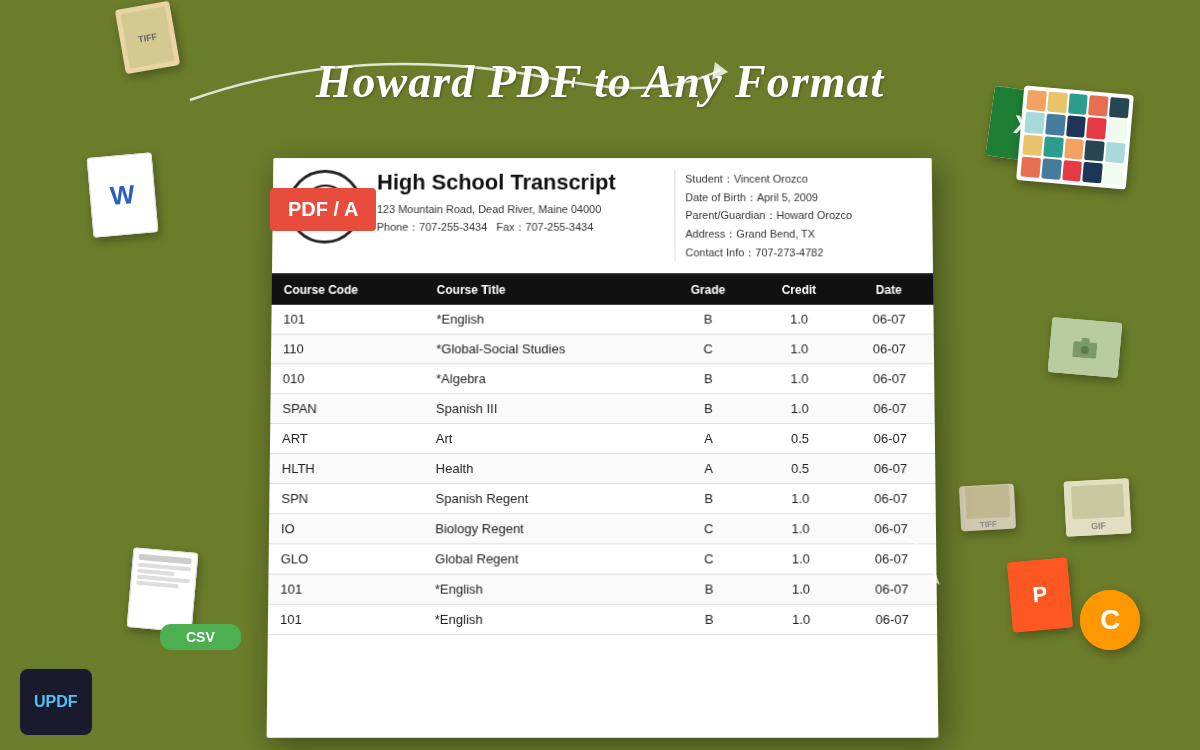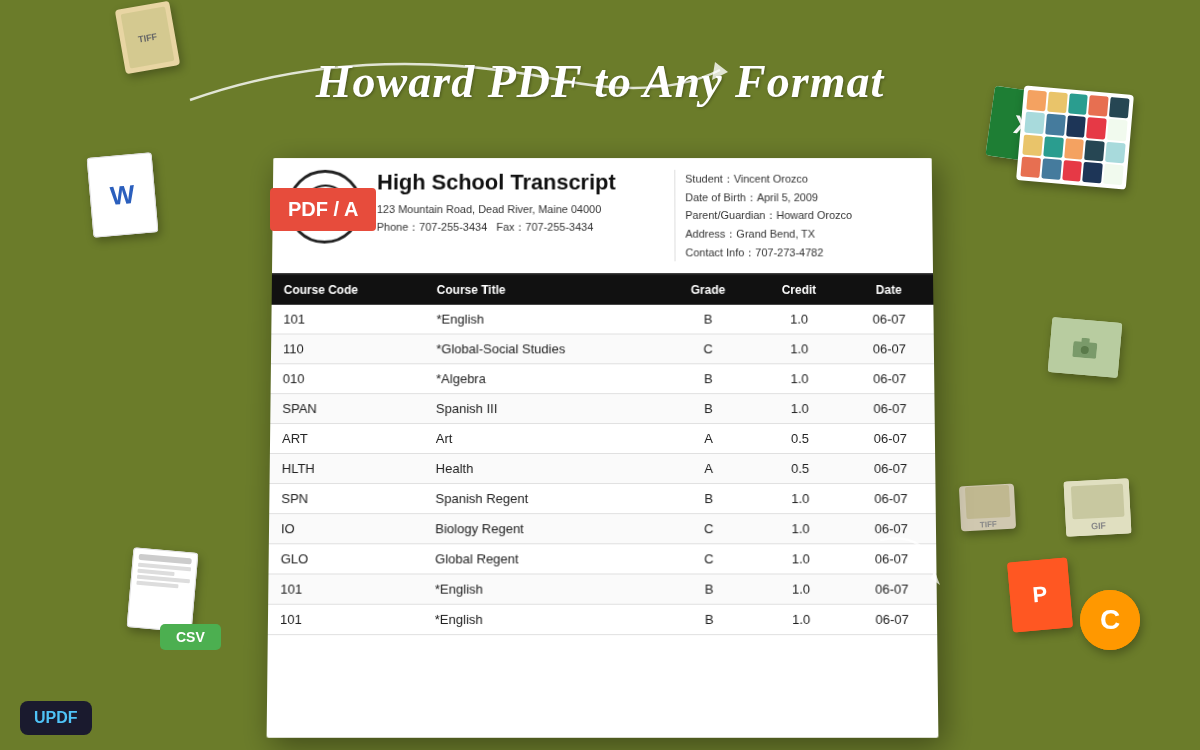--- a/index.html
+++ b/index.html
@@ -284,21 +284,21 @@
       background: #fafafa;
     }
 
     
     .updf-logo {
       position: absolute;
       bottom: 15px;
       left: 20px;
       background: #1a1a2e;
       color: white;
-      padding: 8px 14px;
+      padding: 24px 14px;
       border-radius: 8px;
       font-size: 16px;
       font-weight: bold;
     }
 
     .updf-logo span {
       color: #4fc3f7;
     }
 
     
@@ -337,21 +337,21 @@
   <div style="width:100%;height:100%;background:white;border-radius:3px;border:1px solid #ddd;padding:5px;">
     <div style="height:6px;background:#ccc;margin-bottom:3px;border-radius:2px;"></div>
     <div style="height:4px;background:#ddd;margin-bottom:2px;border-radius:1px;"></div>
     <div style="height:4px;background:#ddd;margin-bottom:2px;border-radius:1px;width:70%;"></div>
     <div style="height:4px;background:#ddd;margin-bottom:2px;border-radius:1px;"></div>
     <div style="height:4px;background:#ddd;border-radius:1px;width:80%;"></div>
   </div>
 </div>
 
 <div style="position:absolute;bottom:100px;left:160px;">
-  <div style="background:#4caf50;border-radius:5px;padding:5px 16px;color:white;font-size:14px;font-weight:bold;">CSV</div>
+  <div style="background:#4caf50;border-radius:11px;padding:5px 26px;color:white;font-size:14px;font-weight:bold;">CSV</div>
 </div>
 
 <div class="float-icon excel-top-right">
   <div style="width:100%;height:100%;background:#1e7e34;border-radius:3px;display:flex;align-items:center;justify-content:center;">
     <span style="color:white;font-size:26px;font-weight:900;">X</span>
   </div>
 </div>
 
 <div class="float-icon grid-top-right">
   <div class="mini-grid">

